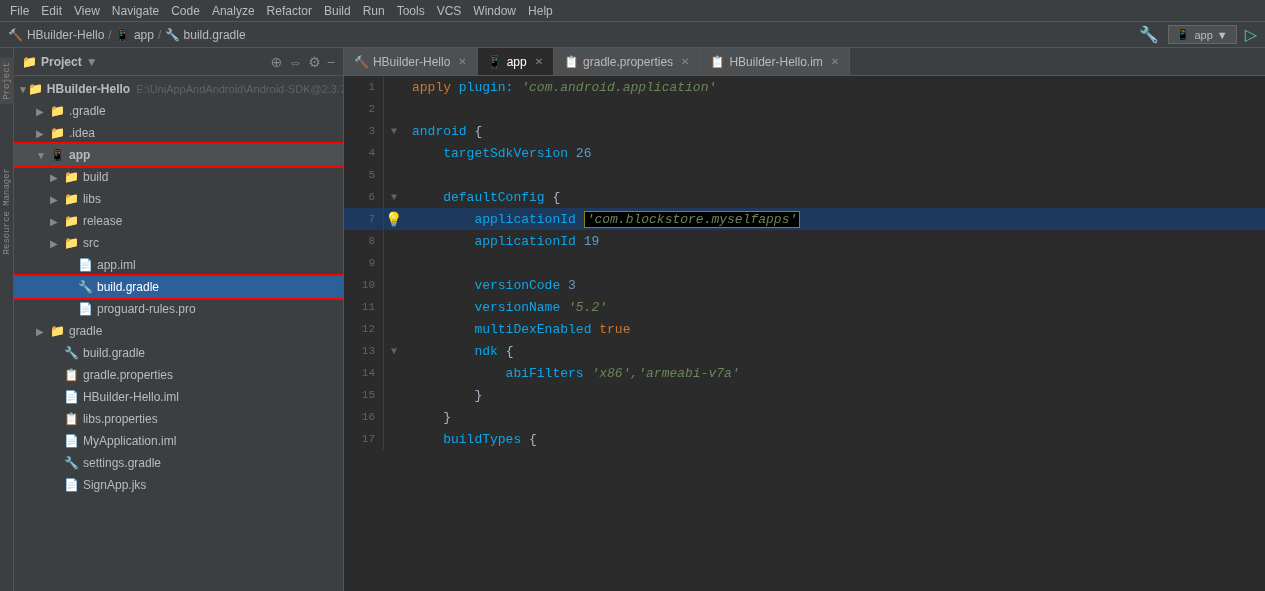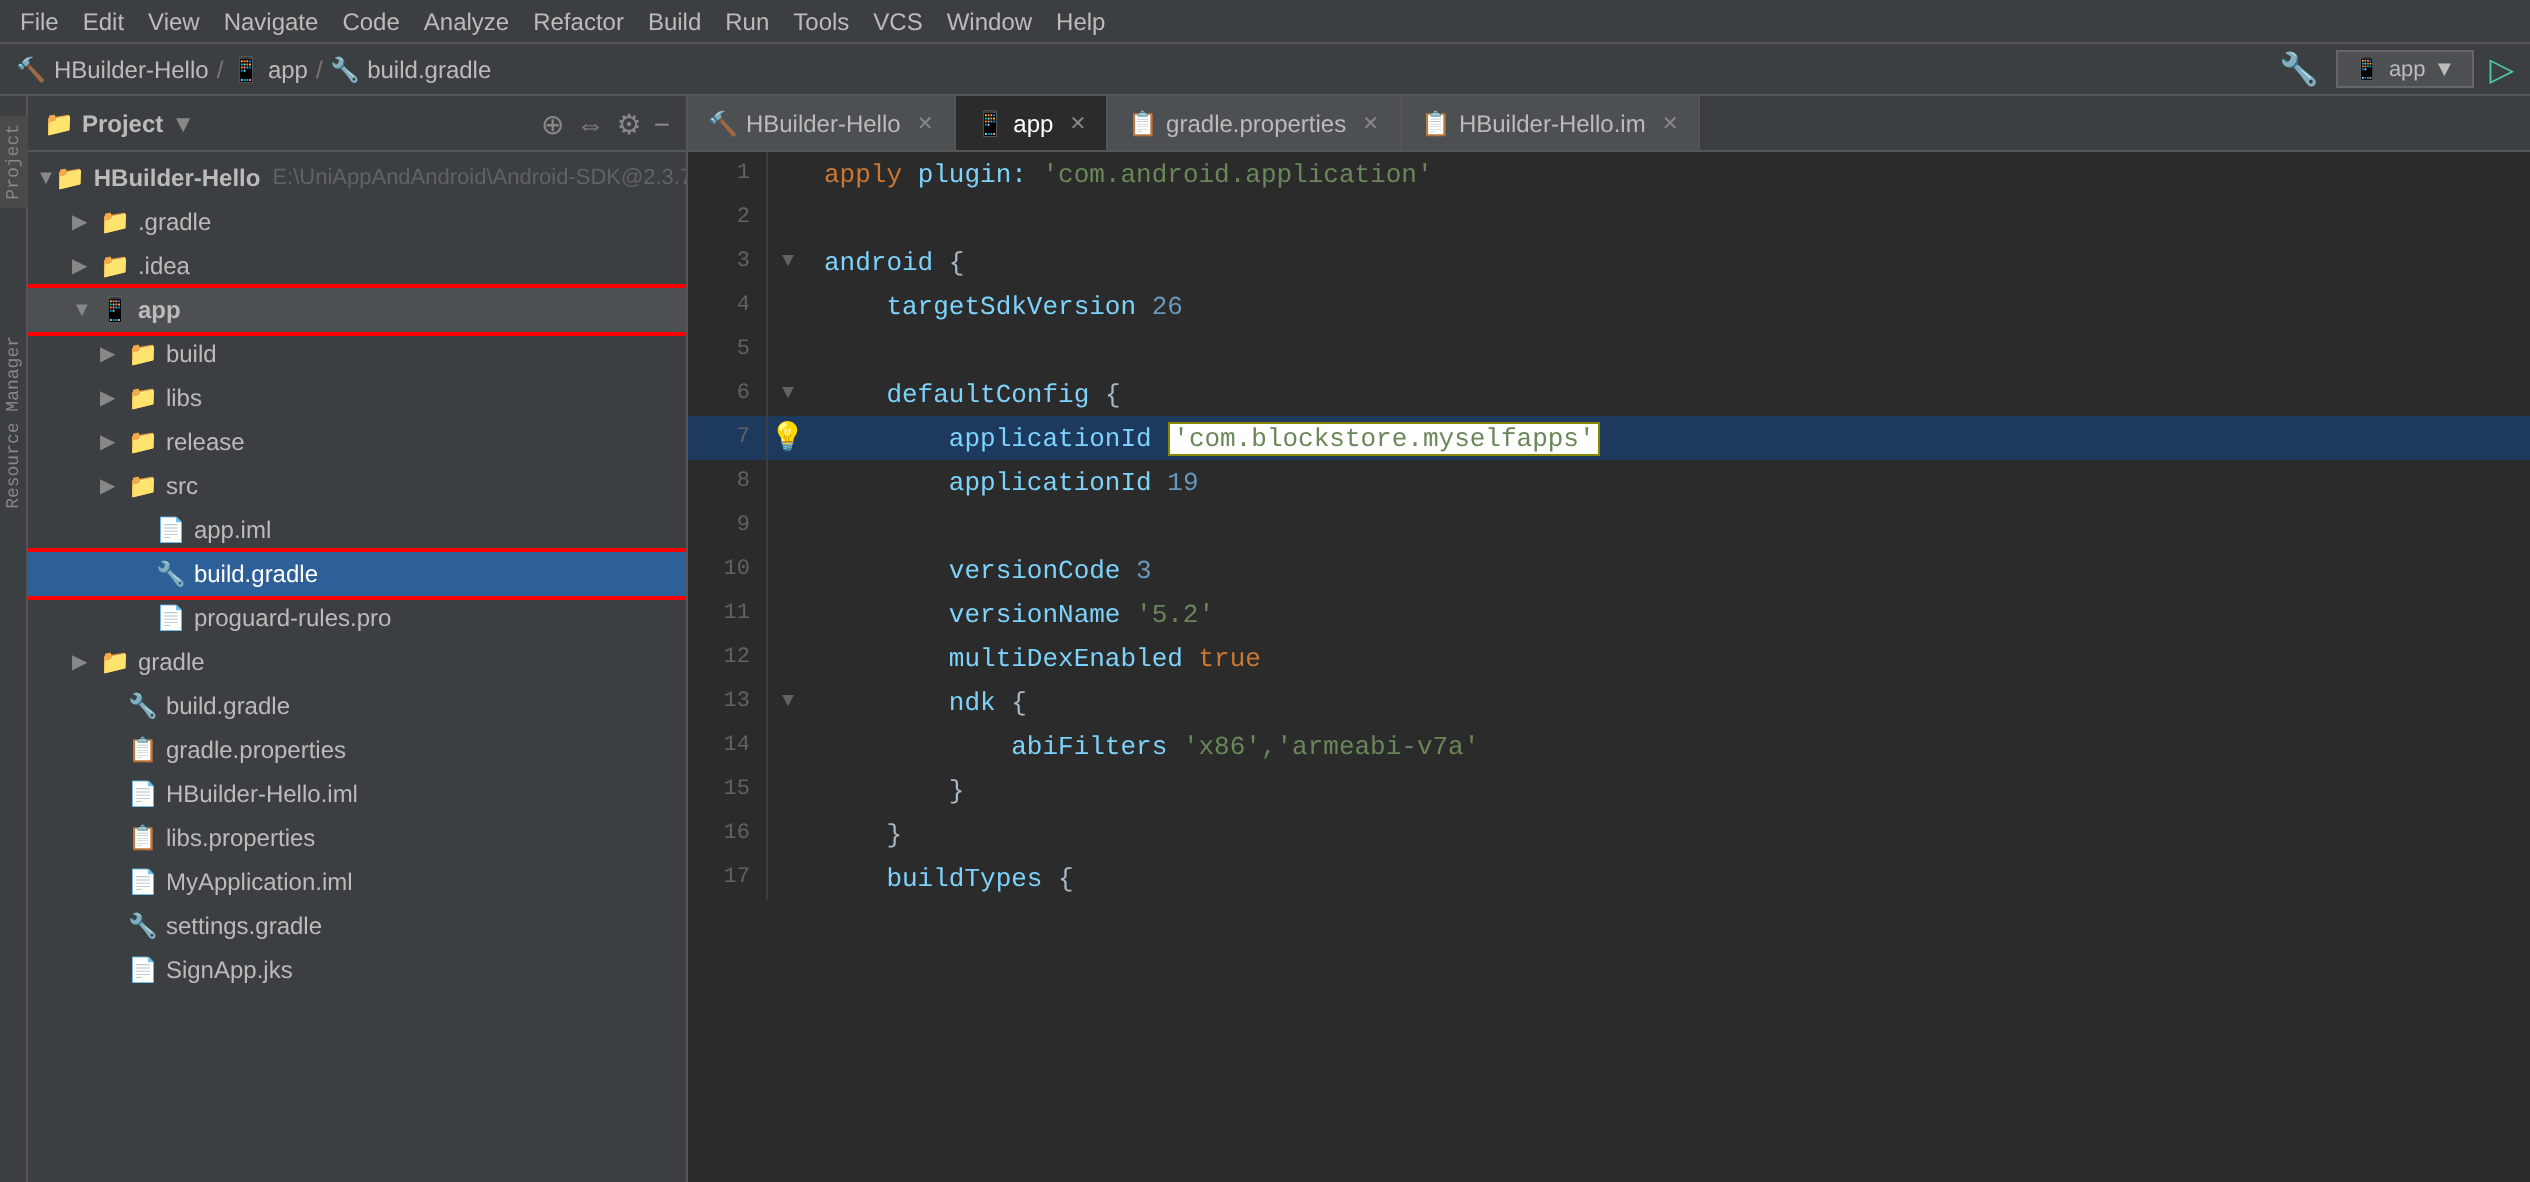--- a/index.html
+++ b/index.html
@@ -218,27 +218,27 @@
       padding-left: 8px;
       white-space: pre;
       font-size: 13px;
       font-family: 'Courier New', monospace;
       display: flex;
       align-items: center;
     }
 
     
     .kw { color: #cc7832; }
-    .str { color: #6a8759; }
+    .str { color: #6a8759; font-style: italic; }
     .num { color: #6897bb; }
-    .plain { color: #7dd3fc; }
+    .plain { color: #0ea5e9; }
     .bracket { color: #a9b7c6; }
     .highlighted-line { background: #1d3a5e; }
     .highlighted-id {
-      background: #ffffff;
+      background: #000000;
       border: 1px solid #888800;
       padding: 0 2px;
       text-align: center;
     }
 
     .light-bulb { color: #ffcc00; font-size: 14px; }
     .fold-arrow { color: #606366; font-size: 10px; }
   </style>
 </head>
 <body>

